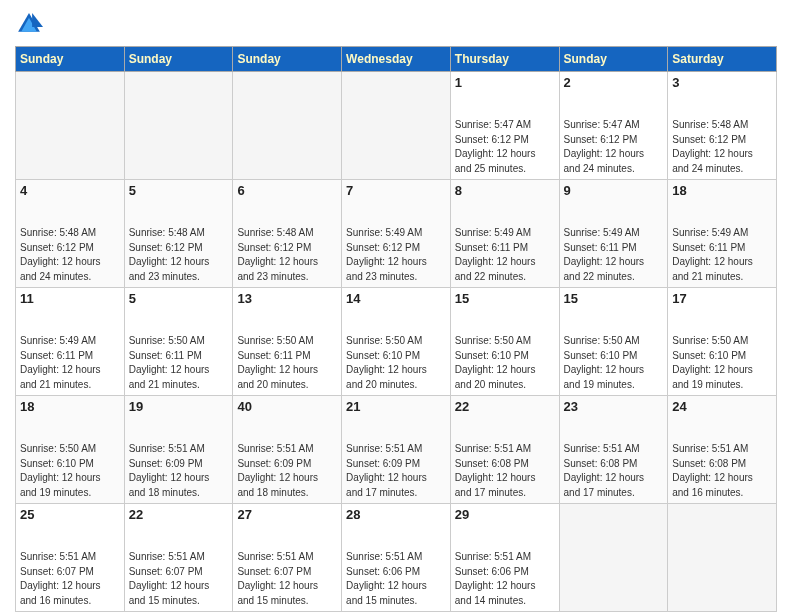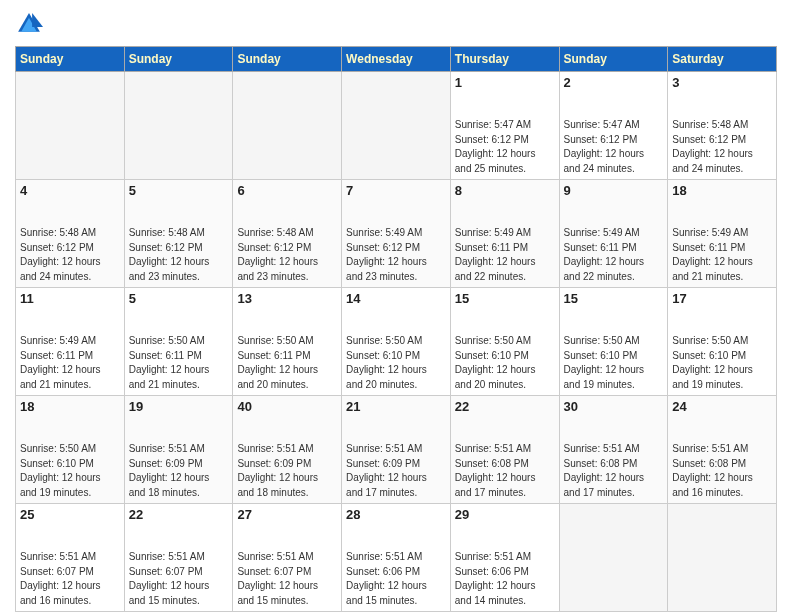--- a/index.html
+++ b/index.html
@@ -199,21 +199,21 @@
           </td>
           <td>
             <span class="day-num">21</span>
             <div class="cell-info">Sunrise: 5:51 AM<br>Sunset: 6:09 PM<br>Daylight: 12 hours<br>and 17 minutes.</div>
           </td>
           <td>
             <span class="day-num">22</span>
             <div class="cell-info">Sunrise: 5:51 AM<br>Sunset: 6:08 PM<br>Daylight: 12 hours<br>and 17 minutes.</div>
           </td>
           <td>
-            <span class="day-num">30</span>
+            <span class="day-num">23</span>
             <div class="cell-info">Sunrise: 5:51 AM<br>Sunset: 6:08 PM<br>Daylight: 12 hours<br>and 17 minutes.</div>
           </td>
           <td>
             <span class="day-num">24</span>
             <div class="cell-info">Sunrise: 5:51 AM<br>Sunset: 6:08 PM<br>Daylight: 12 hours<br>and 16 minutes.</div>
           </td>
         </tr>
         <tr>
           <td>
             <span class="day-num">25</span>

